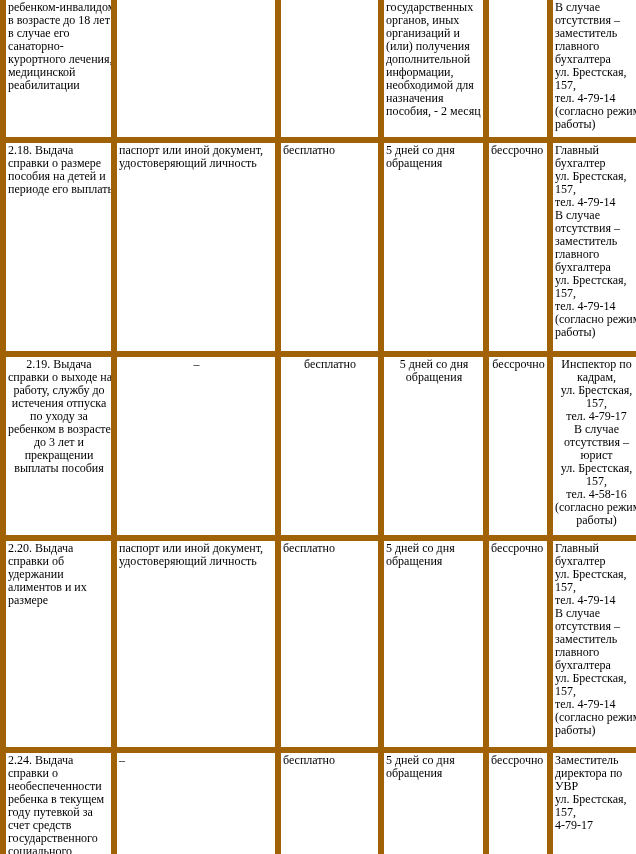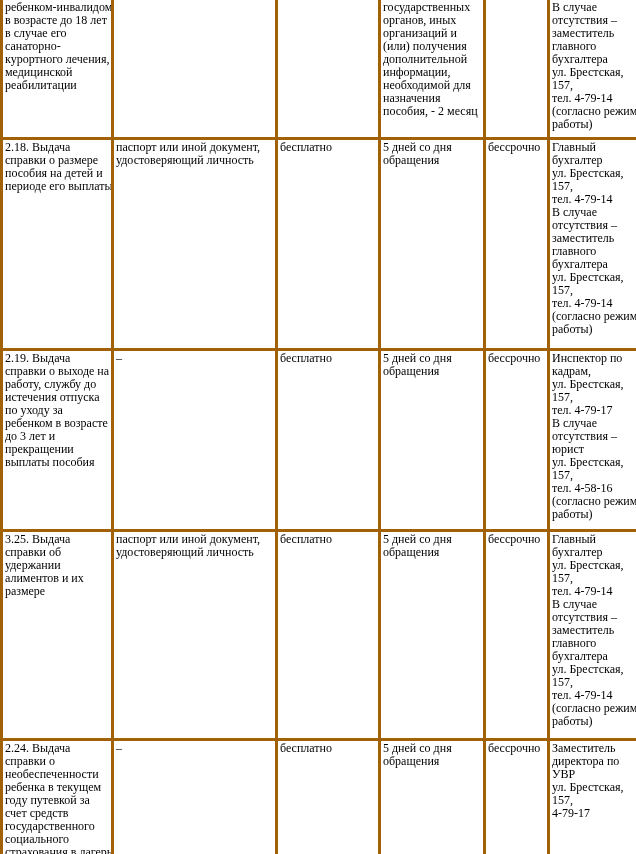--- a/index.html
+++ b/index.html
@@ -9,21 +9,21 @@
     width: 636px;
     height: 854px;
     overflow: hidden;
   }
   table.doc-table {
     border-collapse: collapse;
     table-layout: fixed;
     width: 636px;
   }
   table.doc-table td {
-    border: 3px solid #a16207;
+    border: 6px solid #a16207;
     vertical-align: top;
     padding: 1px 1px 0 2px;
     font-family: "Liberation Serif", "DejaVu Serif", serif;
     font-size: 12px;
     line-height: 13px;
     color: #000000;
     white-space: pre;
     overflow: hidden;
   }
   
@@ -33,21 +33,21 @@
   
   col.c1 { width: 111px; }
   col.c2 { width: 164px; }
   col.c3 { width: 103px; }
   col.c4 { width: 105px; }
   col.c5 { width: 64px; }
   col.c6 { width: 89px; }
   
   tr.r0 td { height: 136px; }
   tr.r1 td { height: 207px; }
-  tr.r2 td { height: 177px; }
+  tr.r2 td { height: 177px; text-align: center; }
   tr.r3 td { height: 205px; }
   tr.r4 td { height: 122px; }
   
   td.vmid { vertical-align: middle; }
 </style>
 </head>
 <body>
 
 <table class="doc-table">
   <colgroup>
@@ -140,21 +140,21 @@
 В случае
 отсутствия –
 юрист
 ул. Брестская,
 157,
 тел. 4-58-16
 (согласно режиму
 работы)</td>
     </tr>
     <tr class="r3">
-      <td>3.25. Выдача
+      <td>2.20. Выдача
 справки об
 удержании
 алиментов и их
 размере</td>
       <td>паспорт или иной документ,
 удостоверяющий личность</td>
       <td>бесплатно</td>
       <td>5 дней со дня
 обращения</td>
       <td>бессрочно</td>

